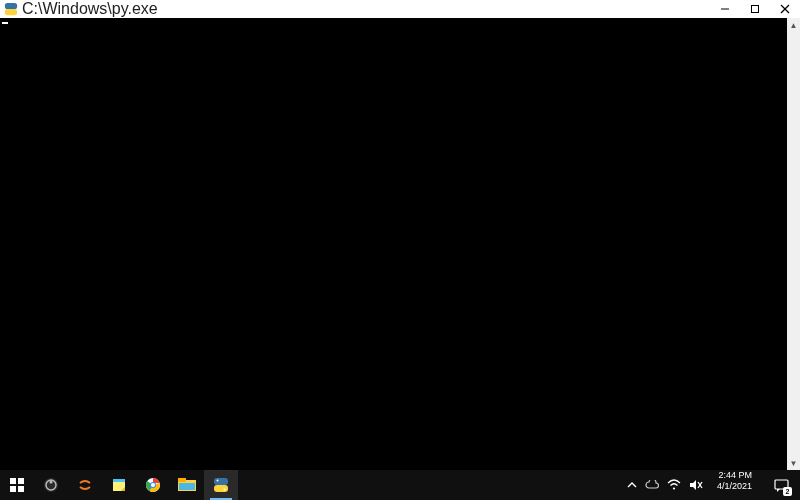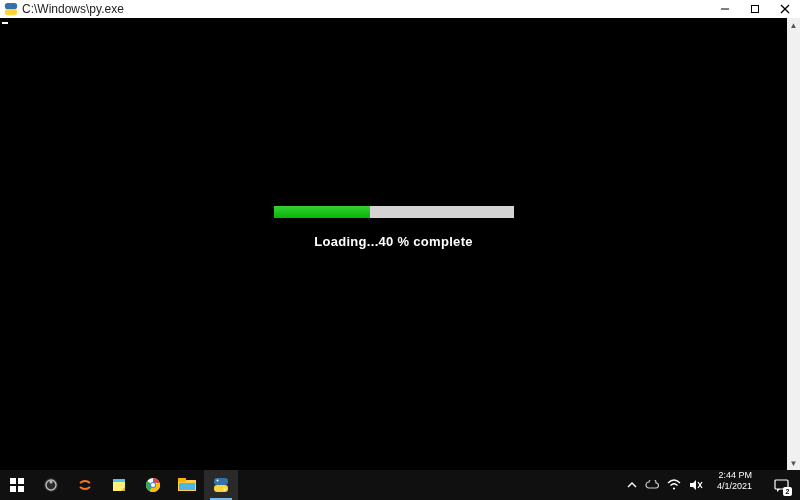--- a/index.html
+++ b/index.html
@@ -1,16 +1,16 @@
 <!DOCTYPE html>
 <html><head>
 <meta charset="utf-8">
 <style>
   html,body{margin:0;padding:0;width:800px;height:500px;overflow:hidden;font-family:"Segoe UI",Tahoma,sans-serif;background:#000;}
-  .titlebar{position:absolute;top:0;left:0;right:0;height:18px;background:#fff;display:flex;align-items:center;font-size:12px;color:#222;z-index:10;}
+  .titlebar{position:absolute;top:0;left:0;right:0;height:18px;background:#fff;display:flex;align-items:center;font-size:16px;color:#222;z-index:10;}
   .titlebar .app-icon{width:14px;height:14px;margin:0 4px;}
   .titlebar .title{flex:0 0 auto;}
   .titlebar .spacer{flex:1;}
   .win-controls{display:flex;height:100%;}
   .win-btn{width:30px;height:100%;display:flex;align-items:center;justify-content:center;}
   .win-btn svg{width:10px;height:10px;}
   .scrollbar{position:absolute;top:18px;right:0;width:13px;bottom:30px;background:#f0f0f0;display:flex;flex-direction:column;align-items:center;z-index:9;}
   .scrollbar .arrow{width:100%;height:14px;display:flex;align-items:center;justify-content:center;color:#555;font-size:8px;}
   .scrollbar .track{flex:1;width:100%;}
   .client{position:absolute;top:18px;left:0;right:13px;bottom:30px;background:#000;color:#fff;}
@@ -64,28 +64,20 @@
 </div>
 
 <div class="scrollbar">
   <div class="arrow">▲</div>
   <div class="track"></div>
   <div class="arrow">▼</div>
 </div>
 
 <div class="client">
   <div class="cursor"></div>
-  <div class="progress-wrap">
-    <div class="progress-bar">
-      <div class="progress-fill" id="progress-fill" style="width: 40%;"></div>
-    </div>
-    <div class="loading-text">
-      <span>Loading...</span><span>40</span><span> % complete</span>
-    </div>
-  </div>
 </div>
 
 <div class="taskbar">
   <div class="tb-item">
     <svg width="14" height="14" viewBox="0 0 14 14">
       <rect x="0" y="0" width="6" height="6" fill="#fff"></rect>
         <rect x="8" y="0" width="6" height="6" fill="#fff"></rect>
       <rect x="0" y="8" width="6" height="6" fill="#fff"></rect>
         <rect x="8" y="8" width="6" height="6" fill="#fff"></rect>
     </svg>

